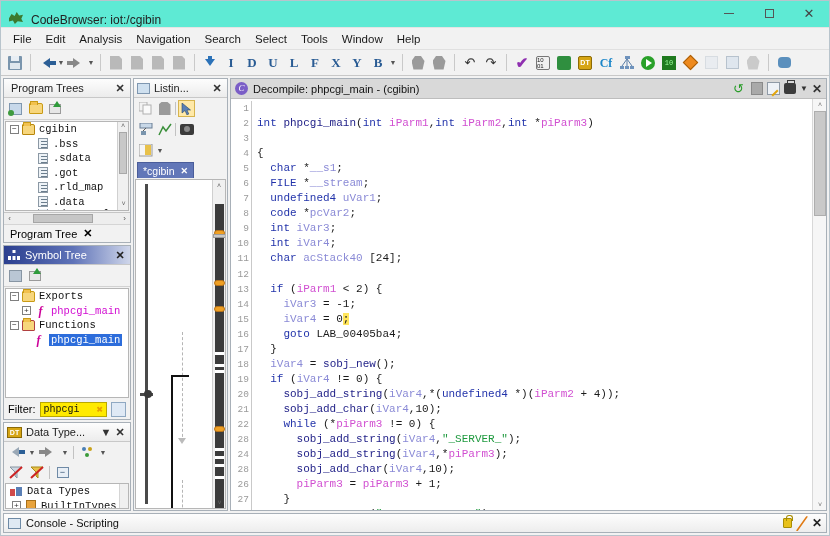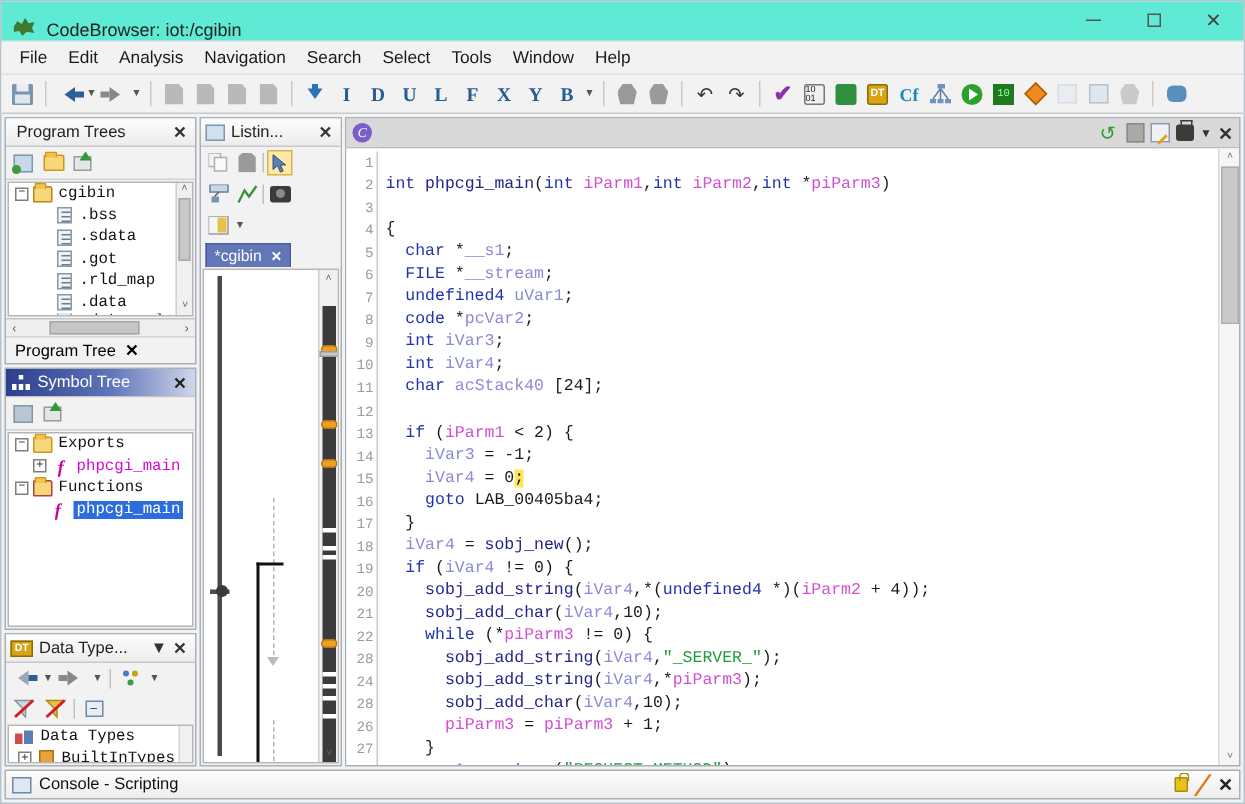--- a/index.html
+++ b/index.html
@@ -522,20 +522,28 @@
             <span class="tlabel">Functions</span>
           </div>
           <div class="tnode" style="padding-left:16px;">
             <span class="tline"></span>
             <span class="ticon">
                 <span class="fn-f">f</span>
               </span>
             <span class="tlabel sel">phpcgi_main</span>
           </div>
         </div>
+        <div class="filterbar">
+          <span>Filter:</span>
+          <span class="filter-field">
+            <span>phpcgi</span>
+            <span class="filter-x">✖</span>
+          </span>
+          <span class="filter-opt"></span>
+        </div>
       </div>
 
       <div class="panel" style="flex:1 1 auto;">
         <div class="panel-head">
           <span style="width:15px;height:11px;background:#d6a514;border:1px solid #8c6a06;color:#fff;font-size:7px;display:inline-flex;align-items:center;justify-content:center;font-weight:bold;">DT</span>
           <span class="ph-title">Data Type...</span>
           <span class="ph-spacer"></span>
           <span class="ph-btn">▼</span>
           <span class="ph-btn">✕</span>
         </div>
@@ -694,20 +702,21 @@
         </div>
       </div>
     </div>
 
     <div class="right-col">
       <div class="panel" style="flex:1 1 auto;">
         <div class="decomp-head">
           <span class="dh-icon">
               <span class="cf-badge">C</span>
             </span>
+          <span>Decompile: phpcgi_main -  (cgibin)</span>
           <span class="dh-btns">
             <span class="ic-refresh">↺</span>
             <span class="ic-copy"></span>
             <span class="ic-edit"></span>
             <span class="ic-brief"></span>
             <span style="font-size:8px;color:#333;">▼</span>
             <span style="font-size:12px;color:#333;font-weight:bold;">✕</span>
           </span>
         </div>
         <div class="code-area">

